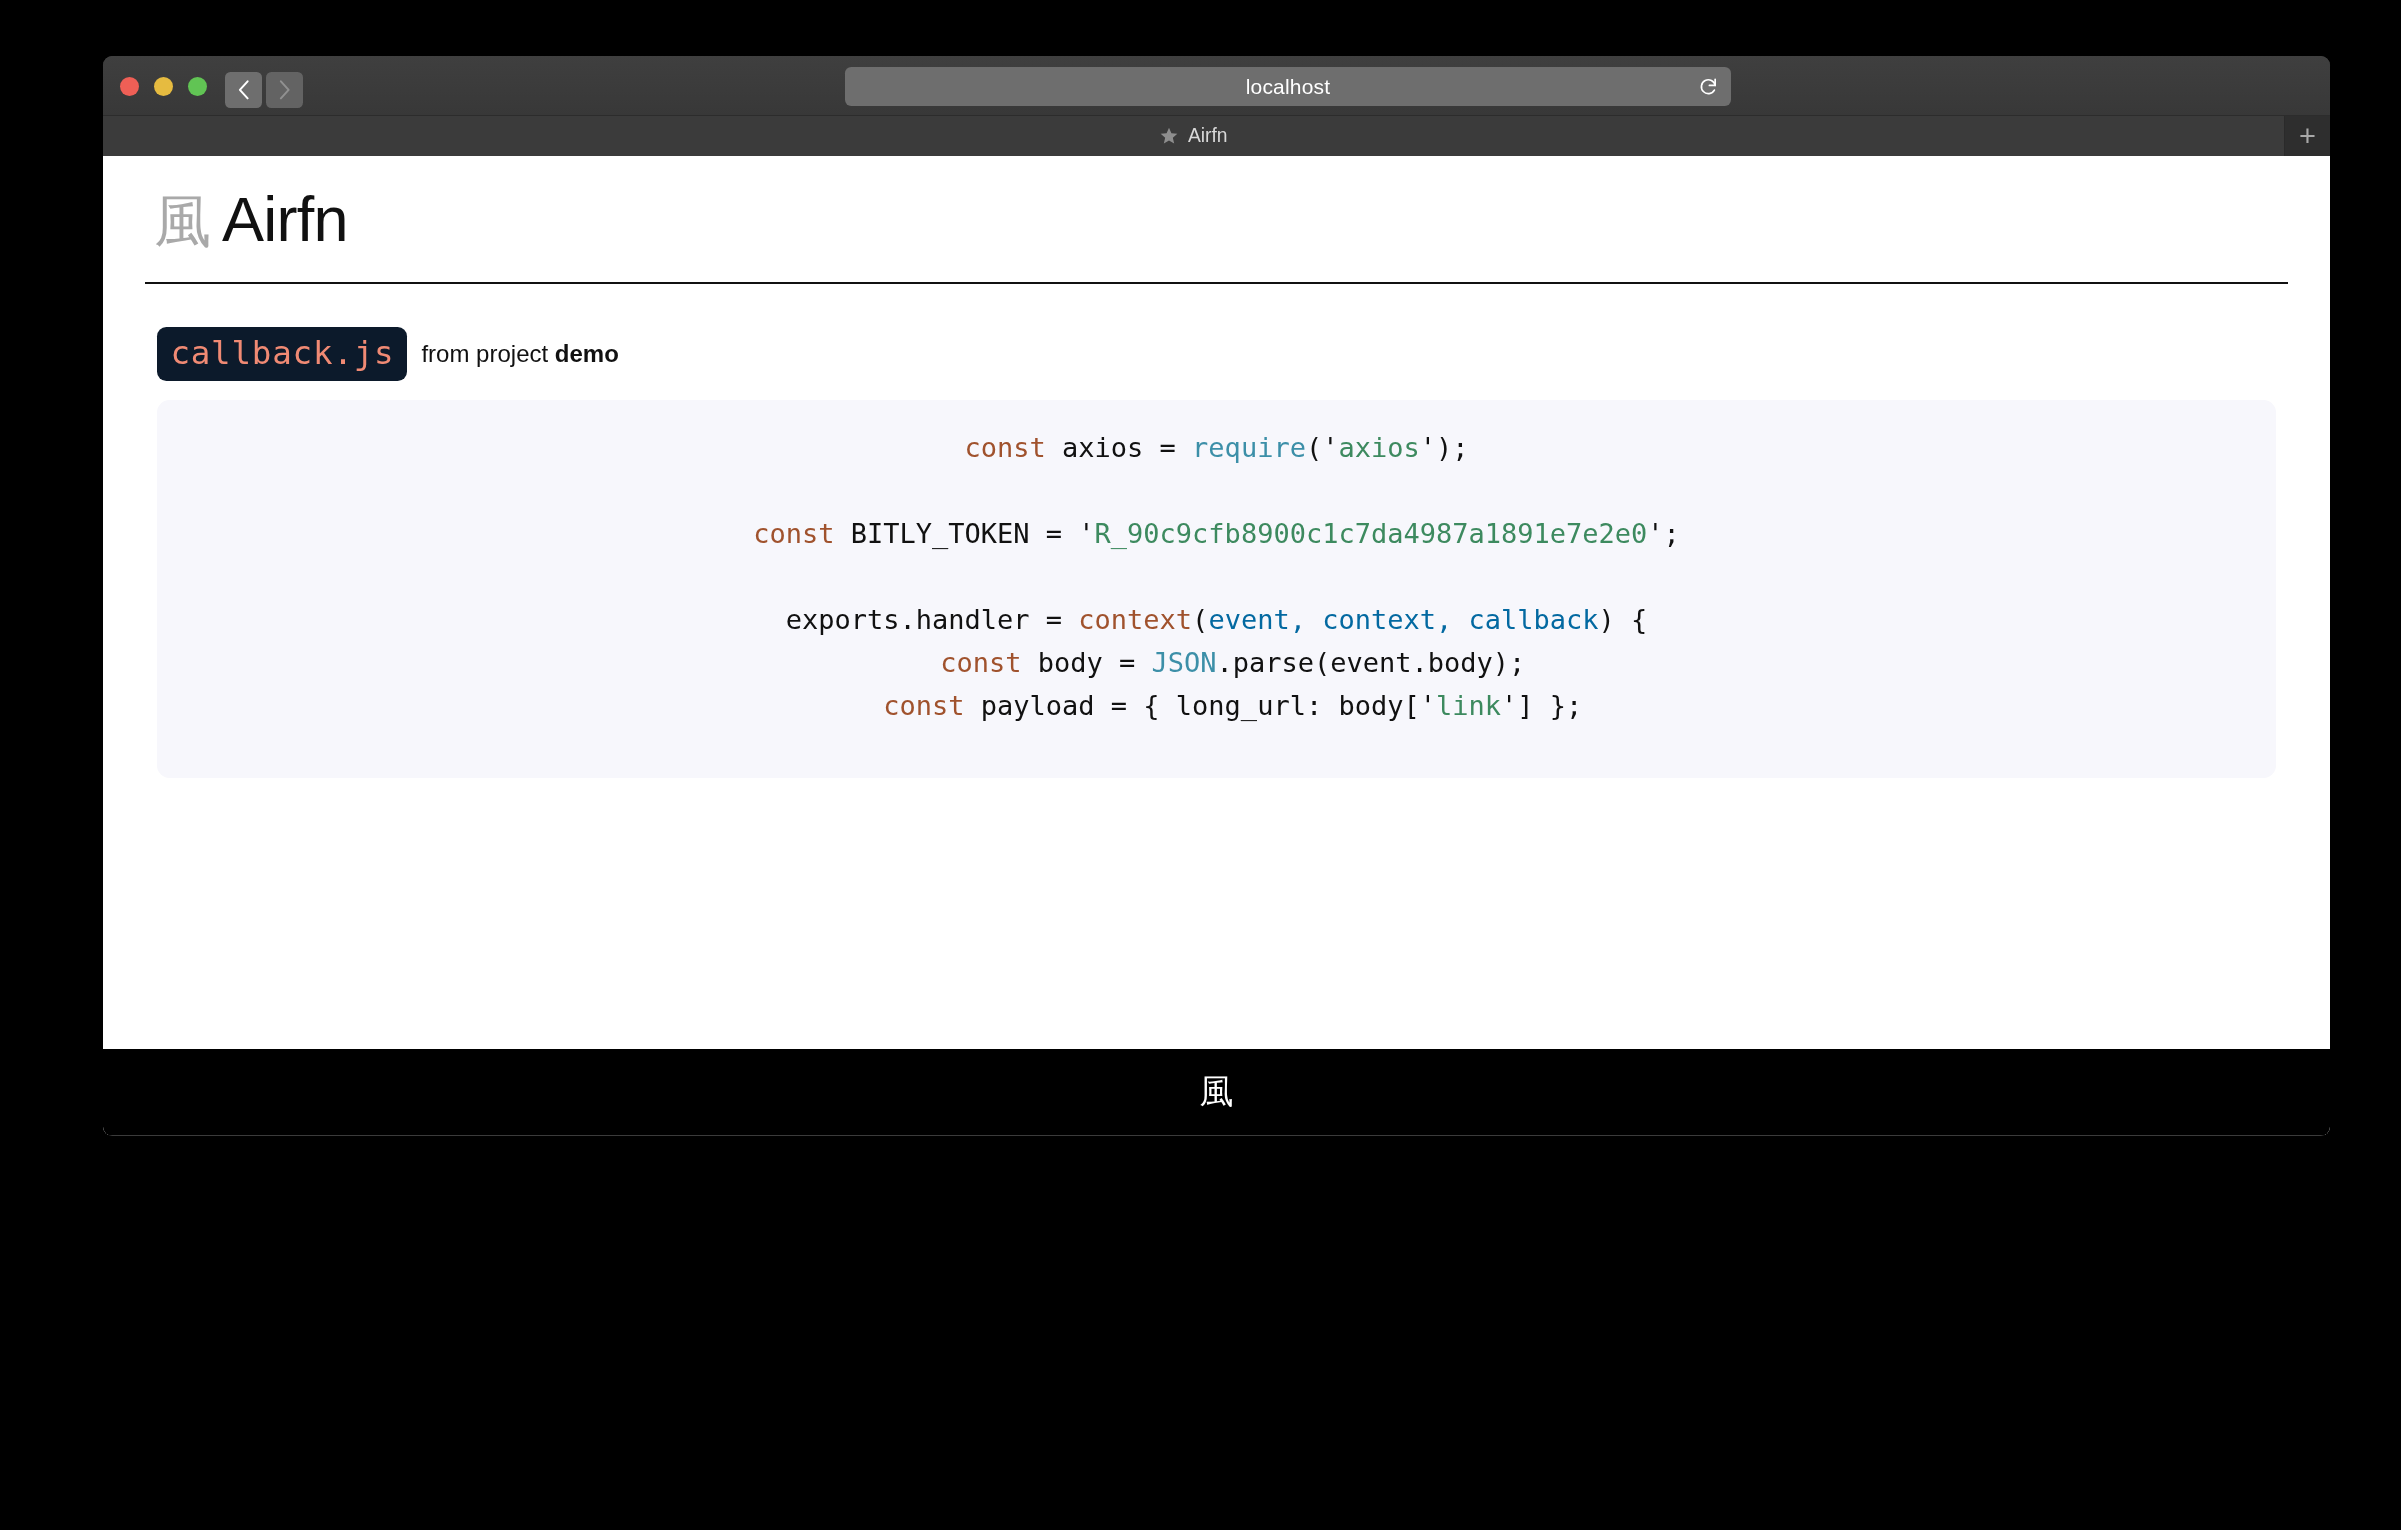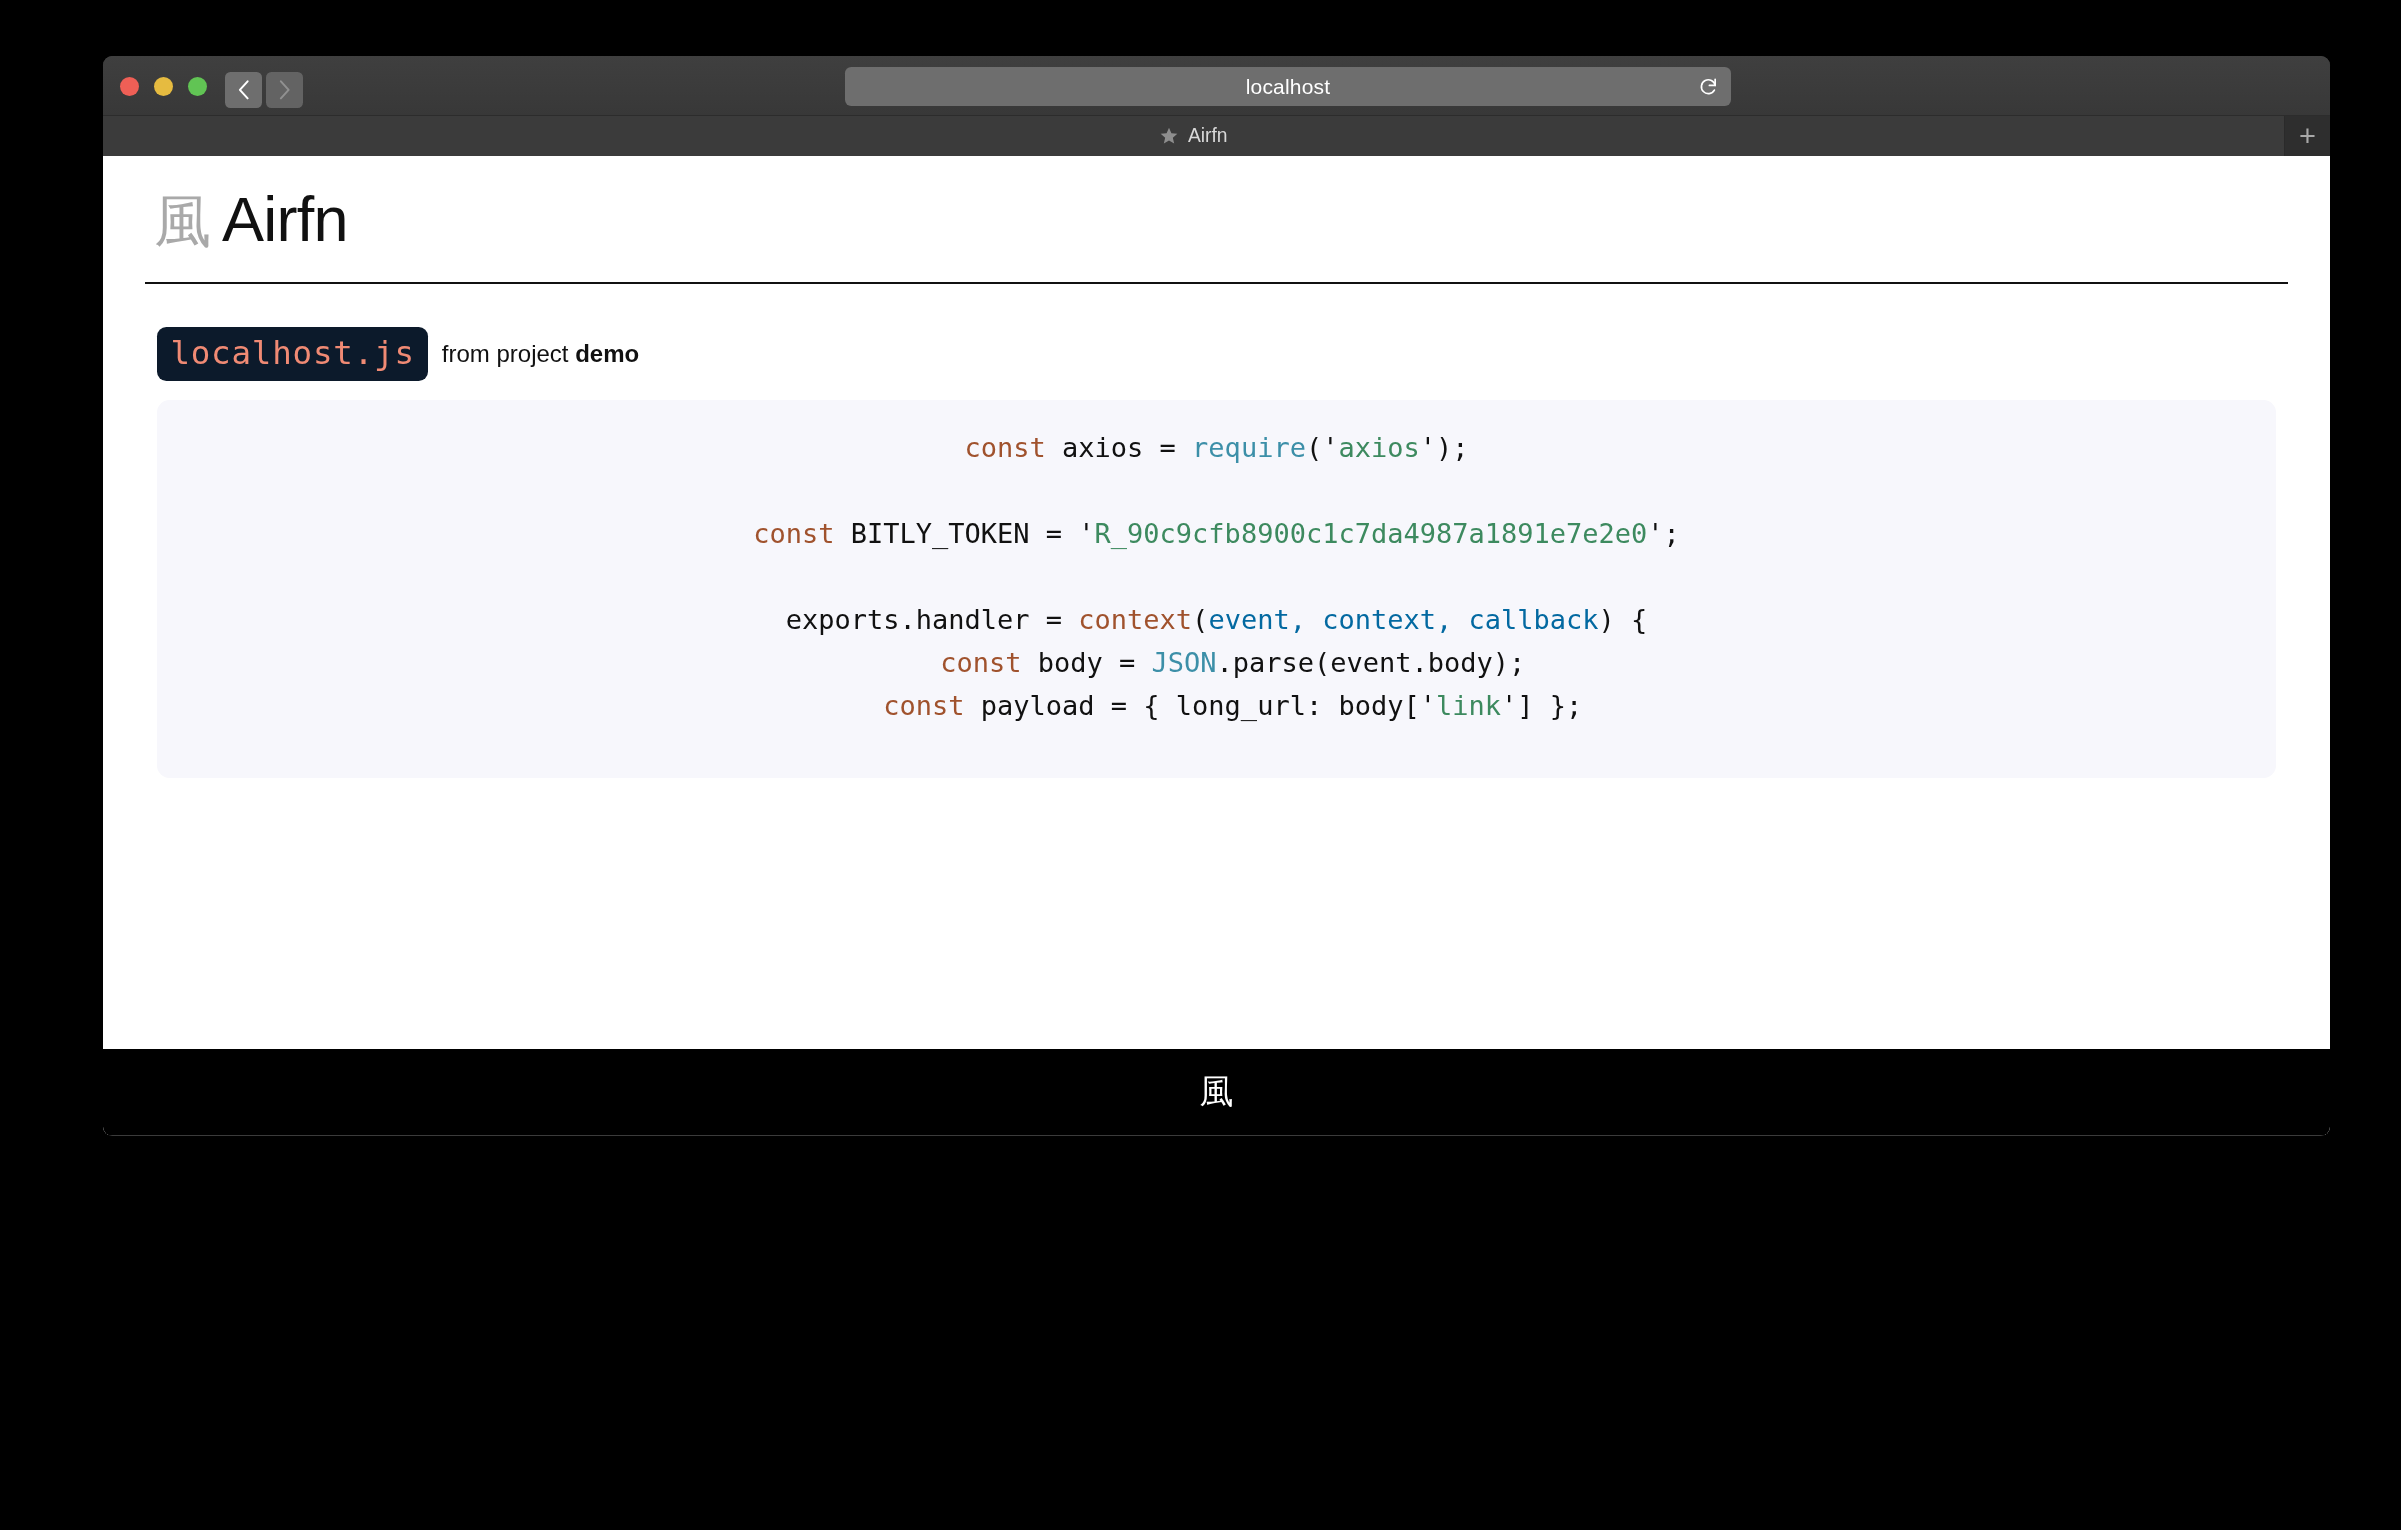--- a/index.html
+++ b/index.html
@@ -333,21 +333,21 @@
     <div class="site-header">
       <div class="brand">
         <span class="brand-mark">風</span>
         <span class="brand-name">Airfn</span>
       </div>
     </div>
 
     <div class="content">
 
       <div class="file-line">
-        <span class="file-badge">localhost.js</span>
+        <span class="file-badge">callback.js</span>
         <span class="file-caption"><span>from project </span><b>demo</b></span>
       </div>
 
 
       <div class="code-panel">
         <pre class="code"><span class="k">const</span> axios = <span class="fn">require</span>('<span class="s">axios</span>');
 
 <span class="k">const</span> BITLY_TOKEN = '<span class="s">R_90c9cfb8900c1c7da4987a1891e7e2e0</span>';
 
 exports.handler = <span class="k">context</span>(<span class="pm">event, context, callback</span>) {

